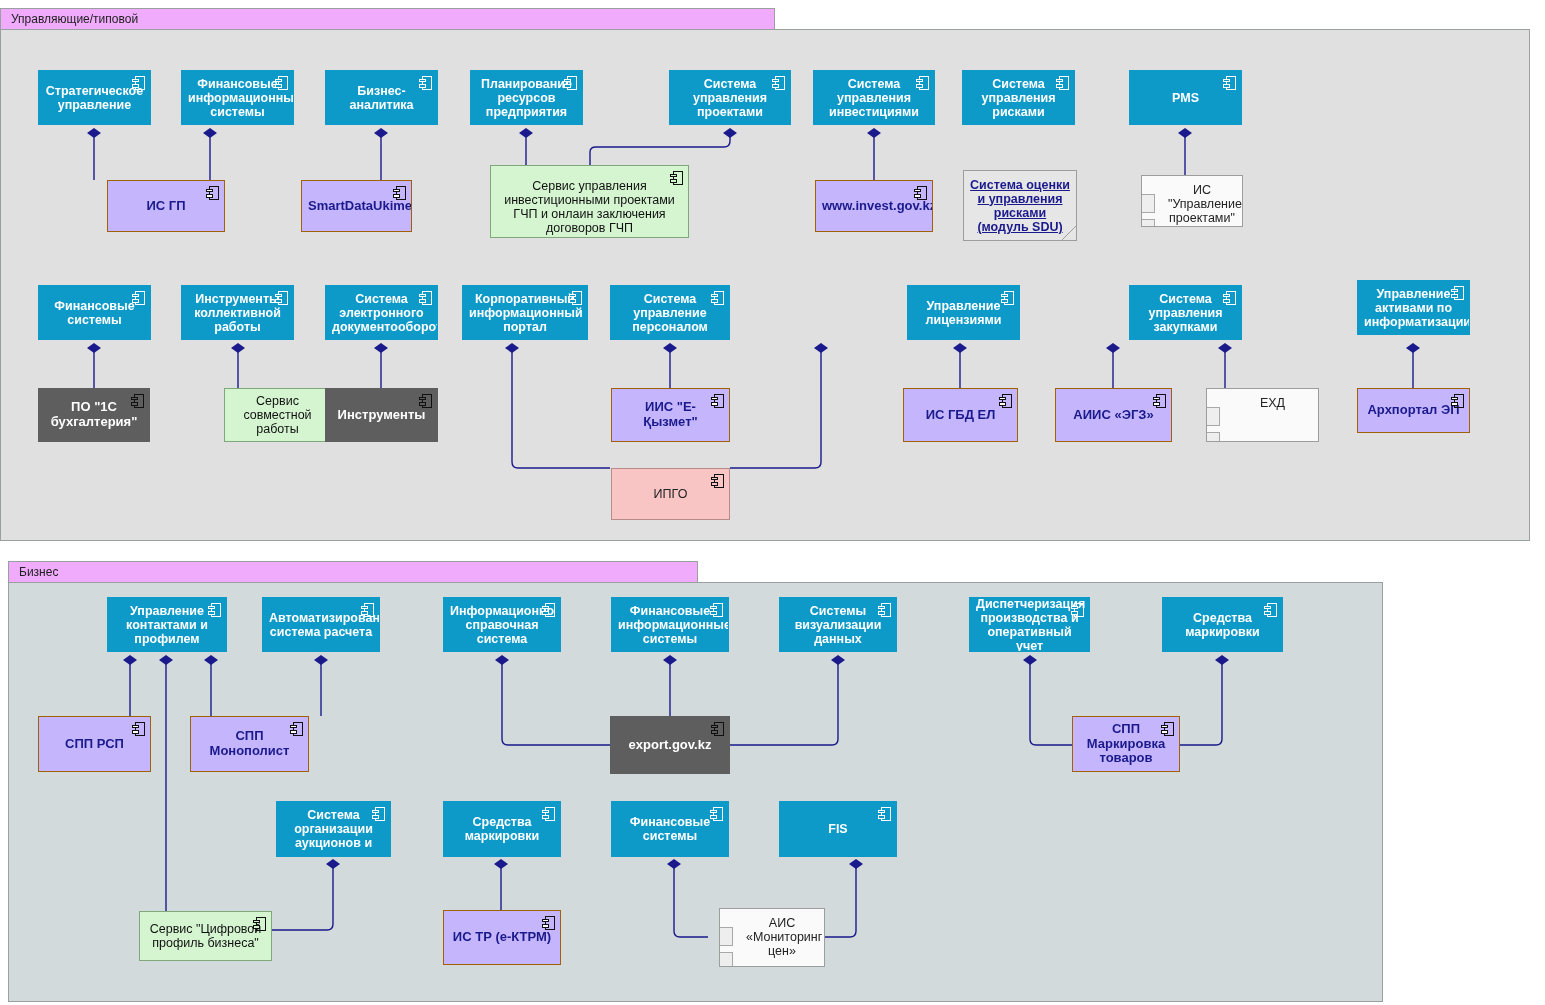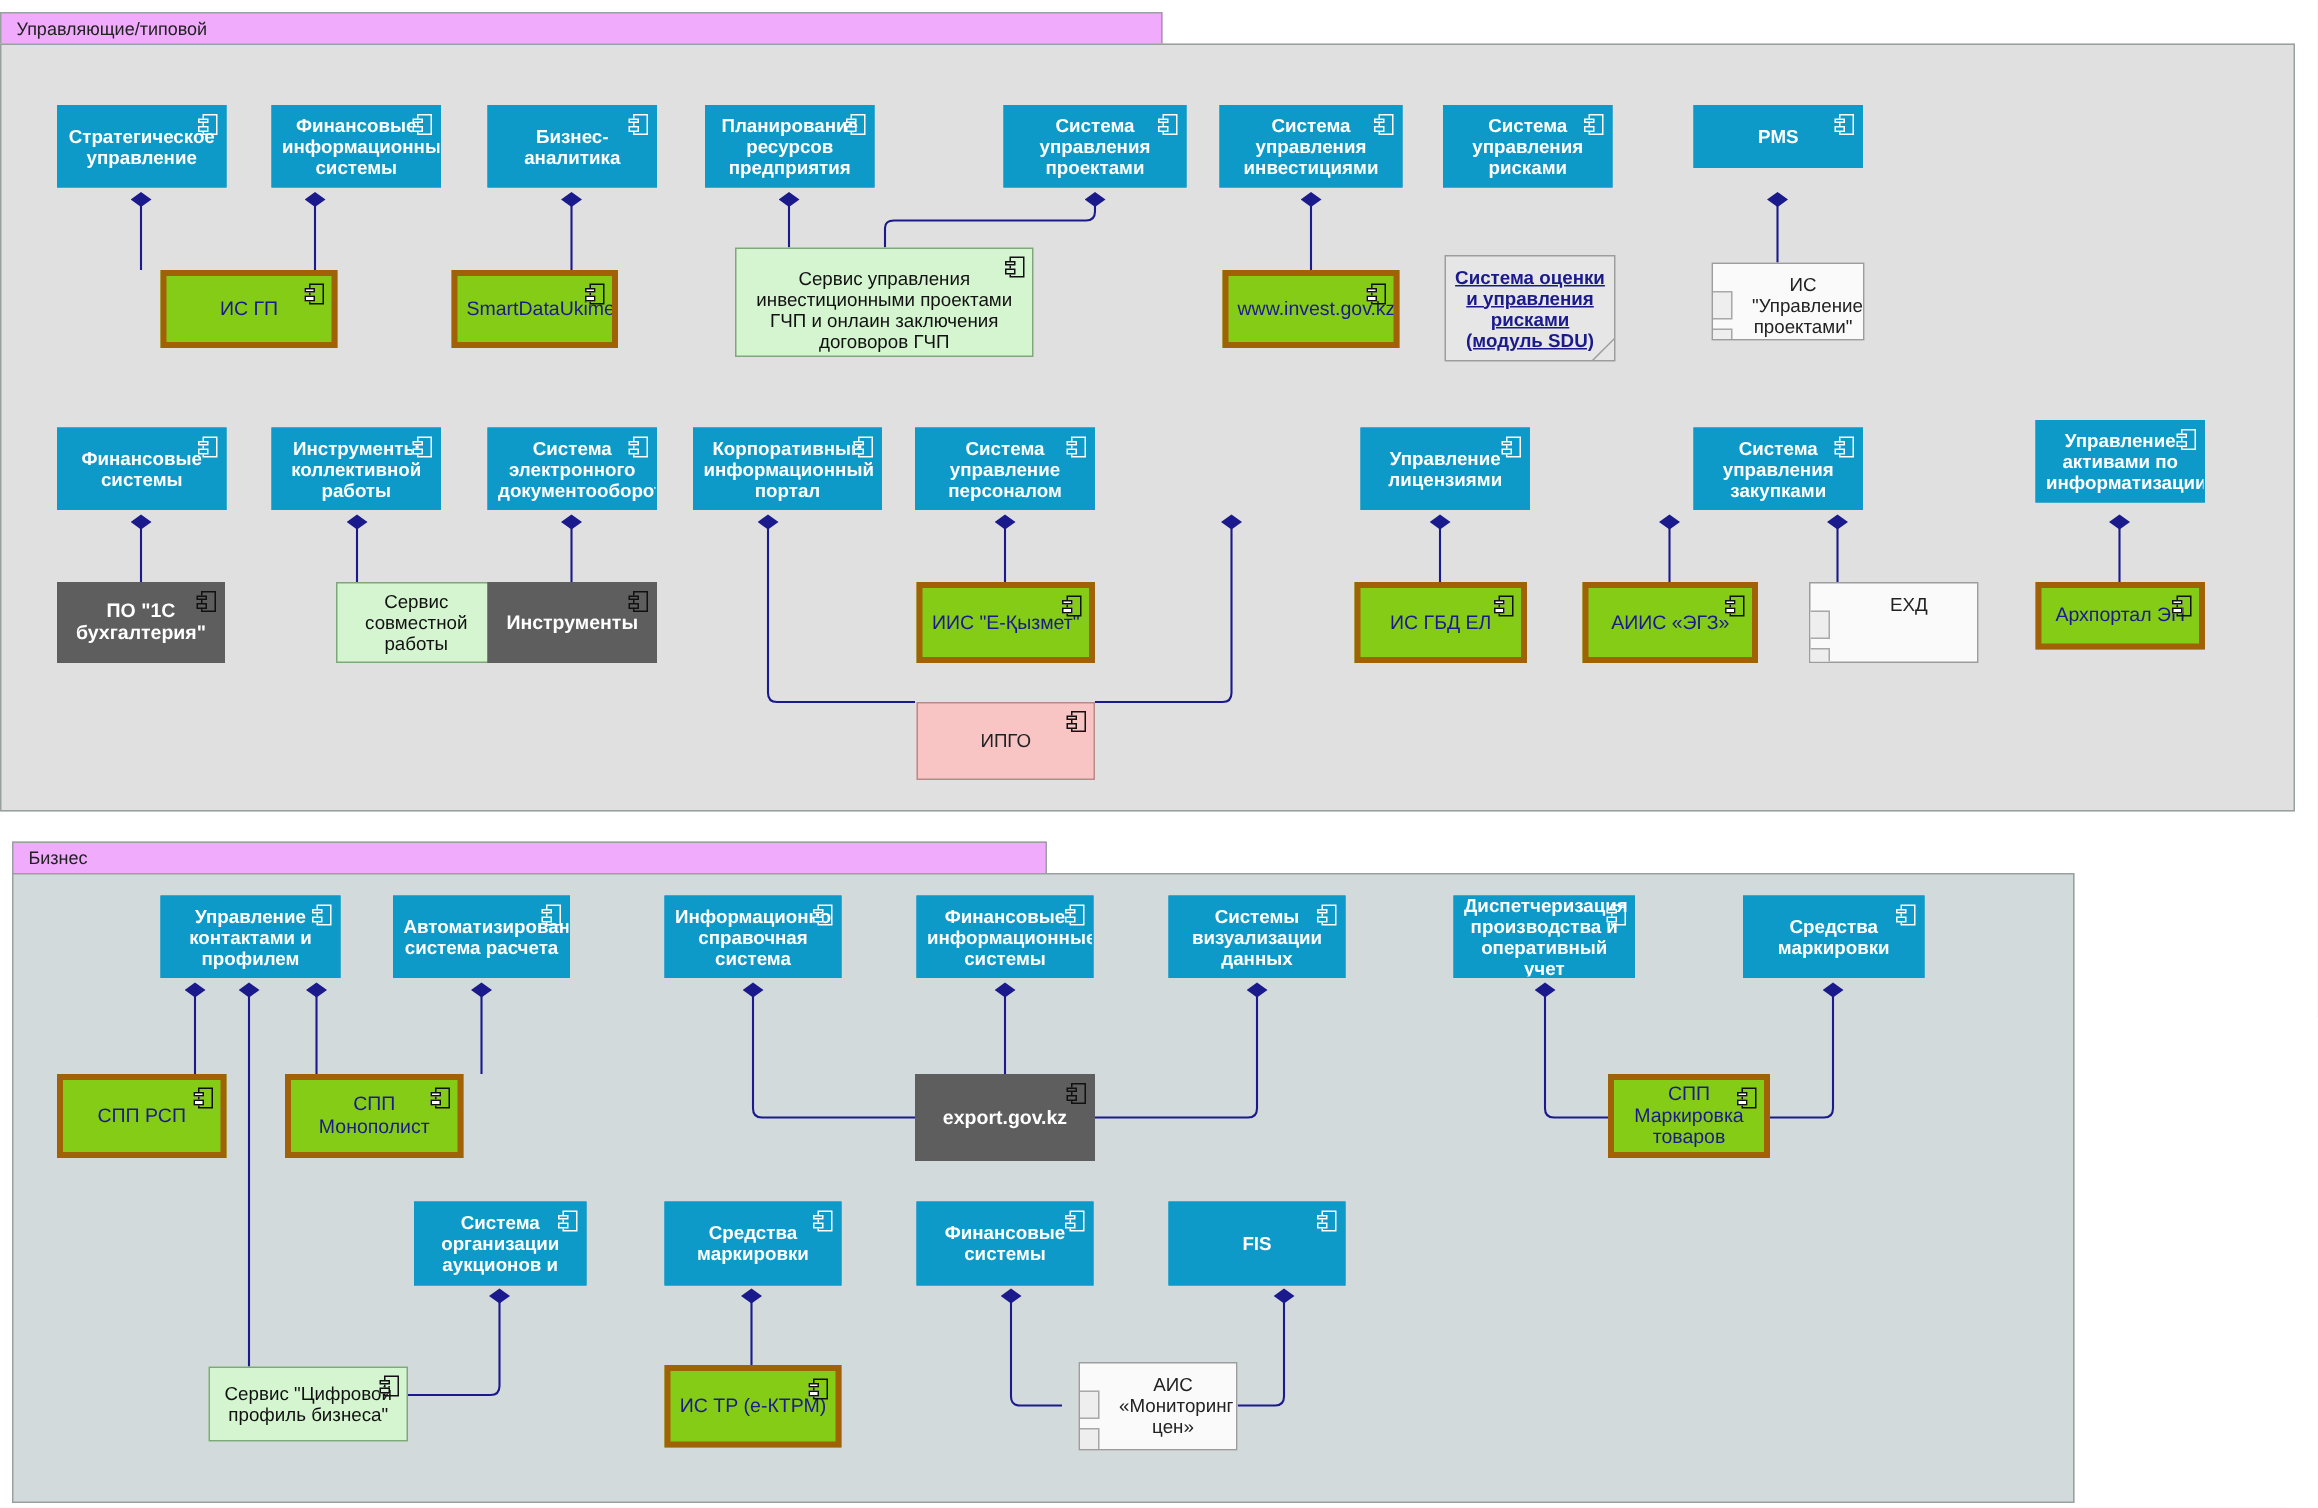--- a/index.html
+++ b/index.html
@@ -12,22 +12,22 @@
 
   .edges{position:absolute;left:0;top:0;width:1545px;height:1005px;pointer-events:none;}
 
   
   .node{position:absolute;box-sizing:border-box;display:flex;align-items:center;
         justify-content:center;text-align:center;line-height:1.12;overflow:hidden;}
   .node .lbl{display:block;width:100%;padding:0 6px;box-sizing:border-box;}
 
   .n-blue{background:#0d9ac8;border:1px solid #0d9ac8;color:#ffffff;
           font-weight:bold;font-size:12.5px;}
-  .n-white{background:#84cc16;border:4px solid #a16207;color:#1a1a8c;
-           font-weight:normal;font-size:13px;}
+  .n-white{background:#c4b5fd;border:1px solid #a16207;color:#1a1a8c;
+           font-weight:bold;font-size:13px;}
   .n-gray{background:#5e5e5e;border:1px solid #5e5e5e;color:#ffffff;
           font-weight:bold;font-size:13px;}
   .n-green{background:#d5f5d0;border:1px solid #7ea87a;color:#111111;
            font-weight:normal;font-size:12.5px;margin-left:40px;}
   .n-pink{background:#f8c4c4;border:1px solid #b98a8a;color:#222222;
           font-weight:normal;font-size:12.5px;}
   .n-note{background:#e6e6e6;border:1px solid #9d9d9d;color:#1a1a8c;
           font-weight:bold;font-size:12.5px;text-decoration:underline;}
   .n-comp{background:#fafafa;border:1px solid #9d9d9d;color:#222;
           font-weight:normal;font-size:12.5px;align-items:flex-start;padding-top:7px;}
@@ -173,21 +173,21 @@
       </span>
   </div>
   <div class="node n-blue" style="left:962px;top:70px;width:113px;height:55px;">
     <span class="lbl">Система управления рисками</span>
     <span class="cicon">
         <i class="body"></i>
         <i class="t1"></i>
         <i class="t2"></i>
       </span>
   </div>
-  <div class="node n-blue" style="left:1129px;top:70px;width:113px;height:42px;">
+  <div class="node n-blue" style="left:1129px;top:70px;width:113px;height:55px;">
     <span class="lbl">PMS</span>
     <span class="cicon">
         <i class="body"></i>
         <i class="t1"></i>
         <i class="t2"></i>
       </span>
   </div>
 
   <div class="node n-white" style="left:107px;top:180px;width:118px;height:52px;">
     <span class="lbl">ИС ГП</span>

